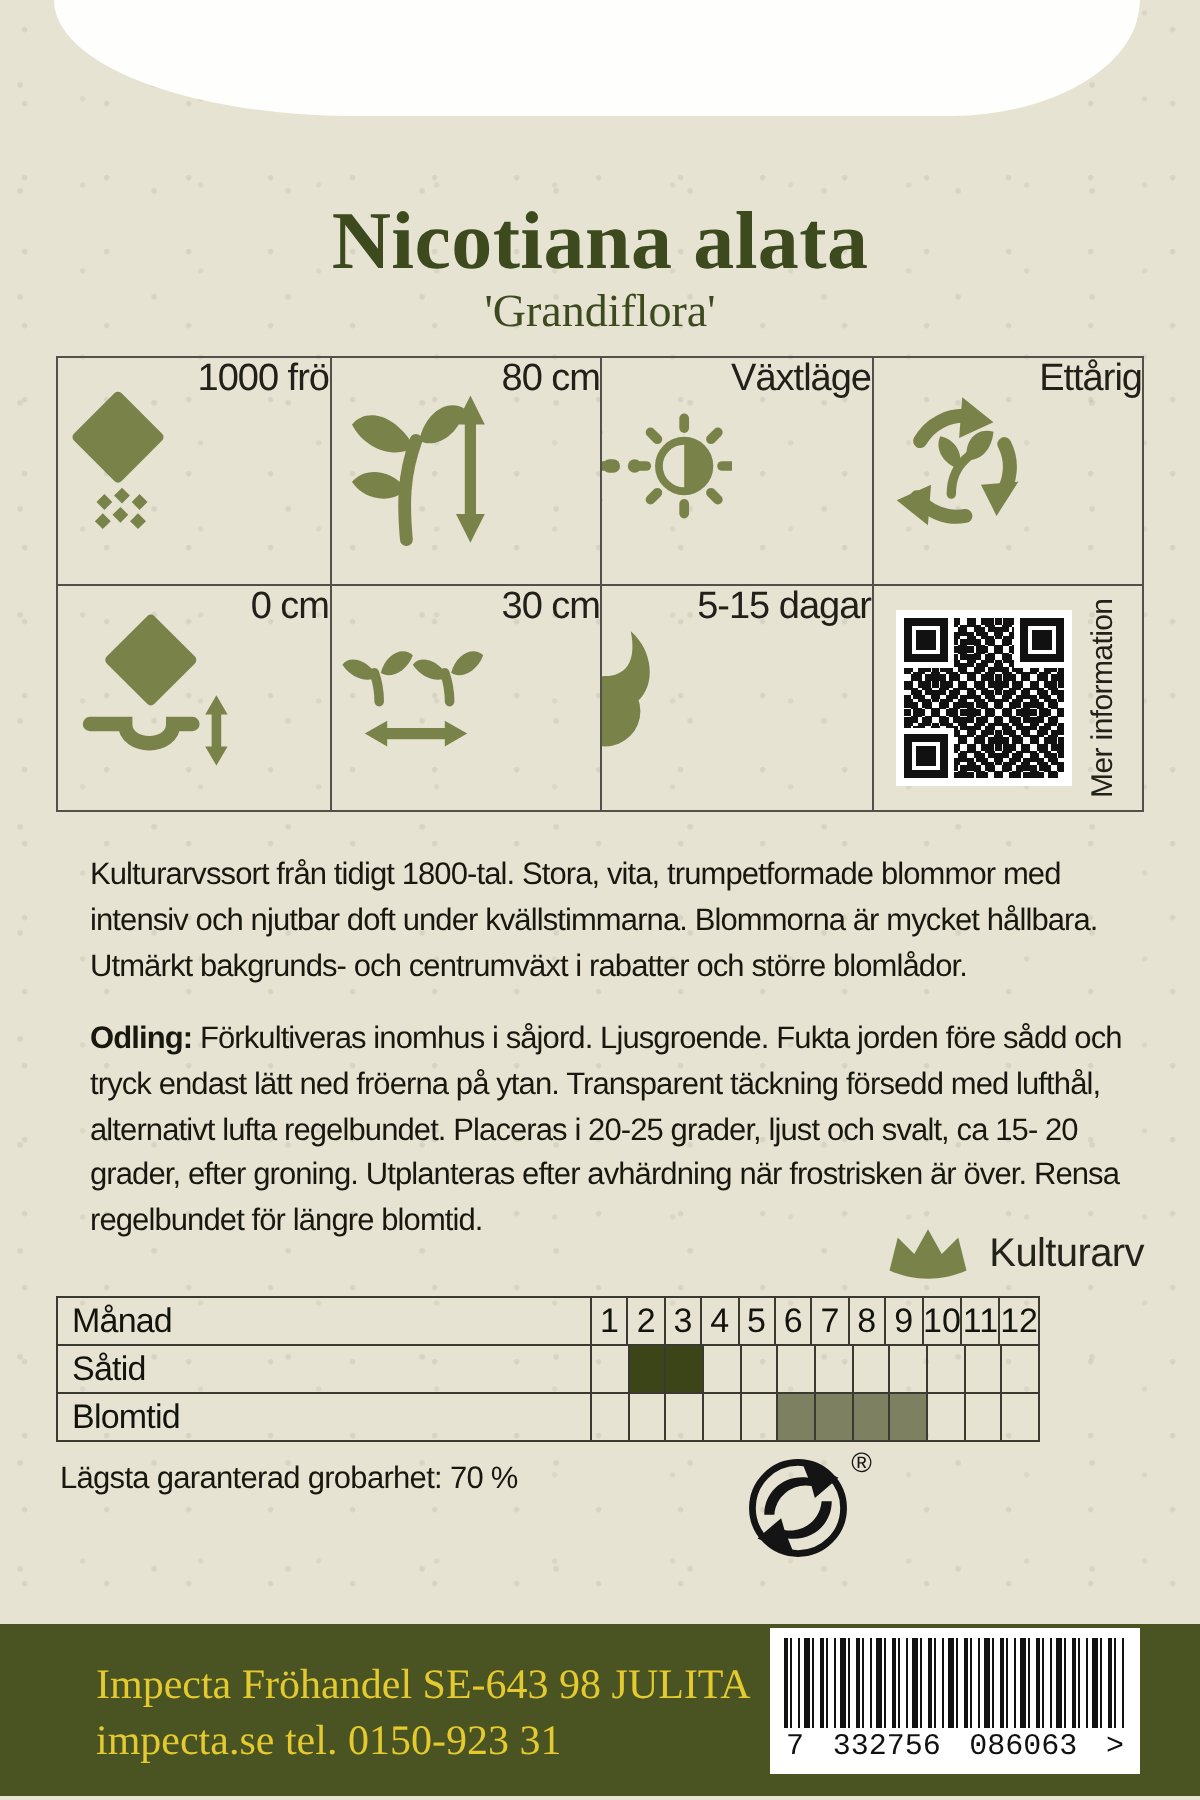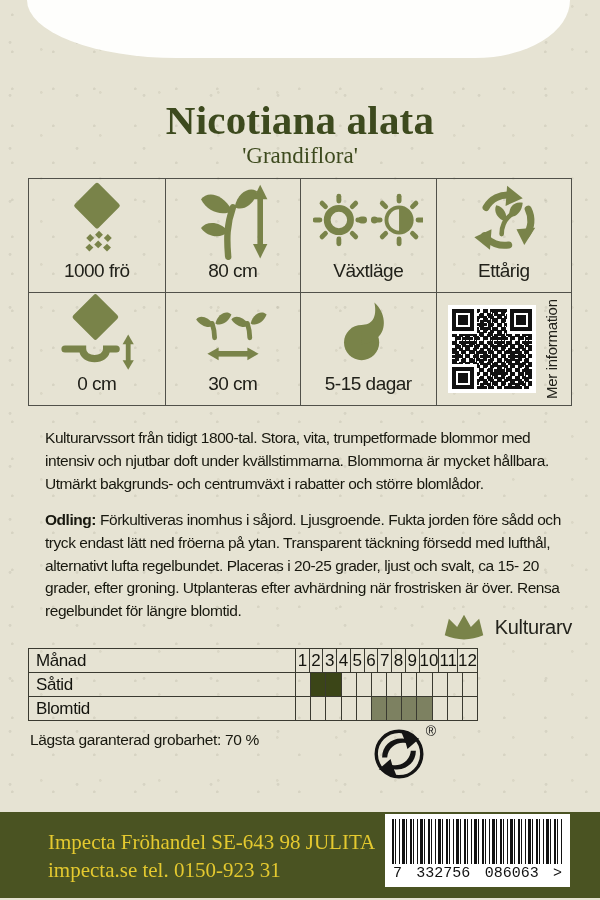--- a/index.html
+++ b/index.html
@@ -27,21 +27,21 @@
   .subtitle { font-family:"Liberation Serif", serif; font-weight:400; font-size:23px; line-height:26px; }
 
   
   .icon-grid {
     position:absolute; left:28px; top:178px; width:544px; height:228px;
     border:1px solid #51514a; display:grid;
     grid-template-columns:repeat(4,1fr); grid-template-rows:1fr 1fr;
     box-sizing:border-box;
   }
   .grid-cell {
-    display:flex; flex-direction:column; align-items:center; justify-content:flex-end;
+    display:flex; justify-content:flex-end;
     padding-bottom:6px; box-sizing:border-box; overflow:hidden;
   }
   .grid-cell:not(:nth-child(4n+1)) { border-left:1px solid #51514a; }
   .grid-cell:nth-child(n+5) { border-top:1px solid #51514a; }
   .cell-icon { flex:1; width:100%; display:flex; align-items:center; justify-content:center; color:#798349; }
   .cell-label { font-size:19px; letter-spacing:-0.5px; color:#21211a; padding-bottom:4px; white-space:nowrap; }
   .qr-cell { flex-direction:row; align-items:center; justify-content:center; gap:7px; padding:0; }
   .qr-cell .cell-icon { flex:none; width:auto; }
   .vertical-label {
     writing-mode:vertical-rl; transform:rotate(180deg);
@@ -68,21 +68,21 @@
   .description { top:412px; }
   .cultivation { top:494px; }
   .cultivation strong { letter-spacing:-0.45px; }
 
   
   .heritage { position:absolute; right:28px; top:612px; display:flex; align-items:center; gap:9px; }
   .heritage .crown { color:#798349; display:flex; }
   .heritage-label { font-size:20px; letter-spacing:-0.3px; color:#23231c; }
 
   
-  .calendar { position:absolute; left:28px; top:648px; width:450px; border:1px solid #3a3a30; box-sizing:border-box; font-size:17px; }
+  .calendar { position:absolute; left:28px; top:648px; width:492px; border:1px solid #3a3a30; box-sizing:border-box; font-size:17px; }
   .cal-row { display:grid; grid-template-columns:266px repeat(12,1fr); height:23px; }
   .cal-row + .cal-row { border-top:1px solid #3a3a30; }
   .cal-row > div { border-left:1px solid #3a3a30; box-sizing:border-box; }
   .cal-row > div:first-child { border-left:none; }
   .cal-label { display:flex; align-items:center; padding-left:7px; letter-spacing:-0.4px; color:#14140e; }
   .cal-month { display:flex; align-items:center; justify-content:center; color:#14140e; }
 
   
   .quality { position:absolute; left:30px; top:729px; font-size:15.5px; line-height:21px; letter-spacing:-0.35px; color:#18180f; }
   .green-dot { position:absolute; left:372px; top:727px; width:66px; height:58px; }

